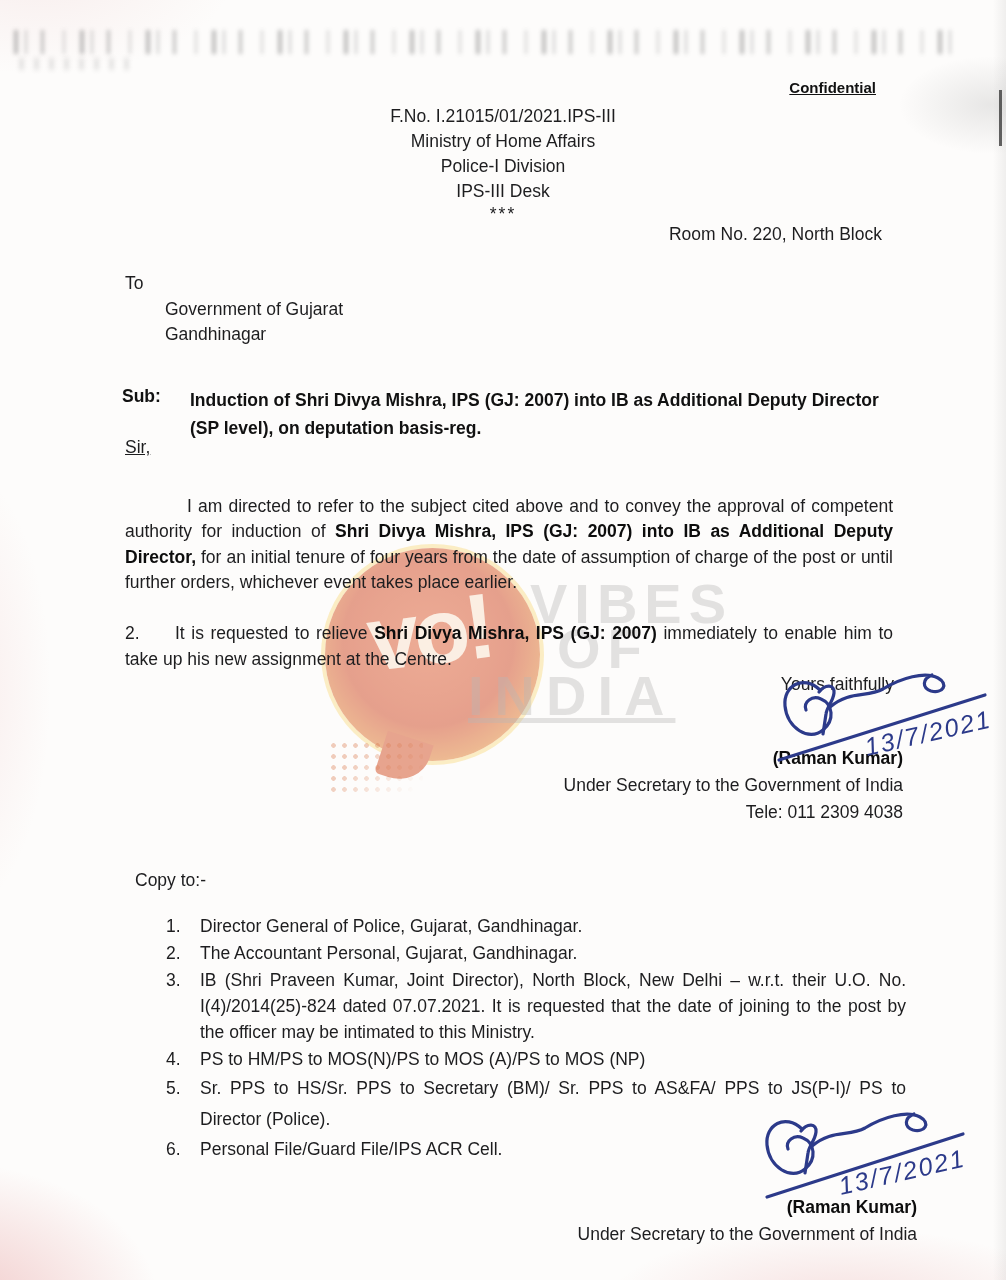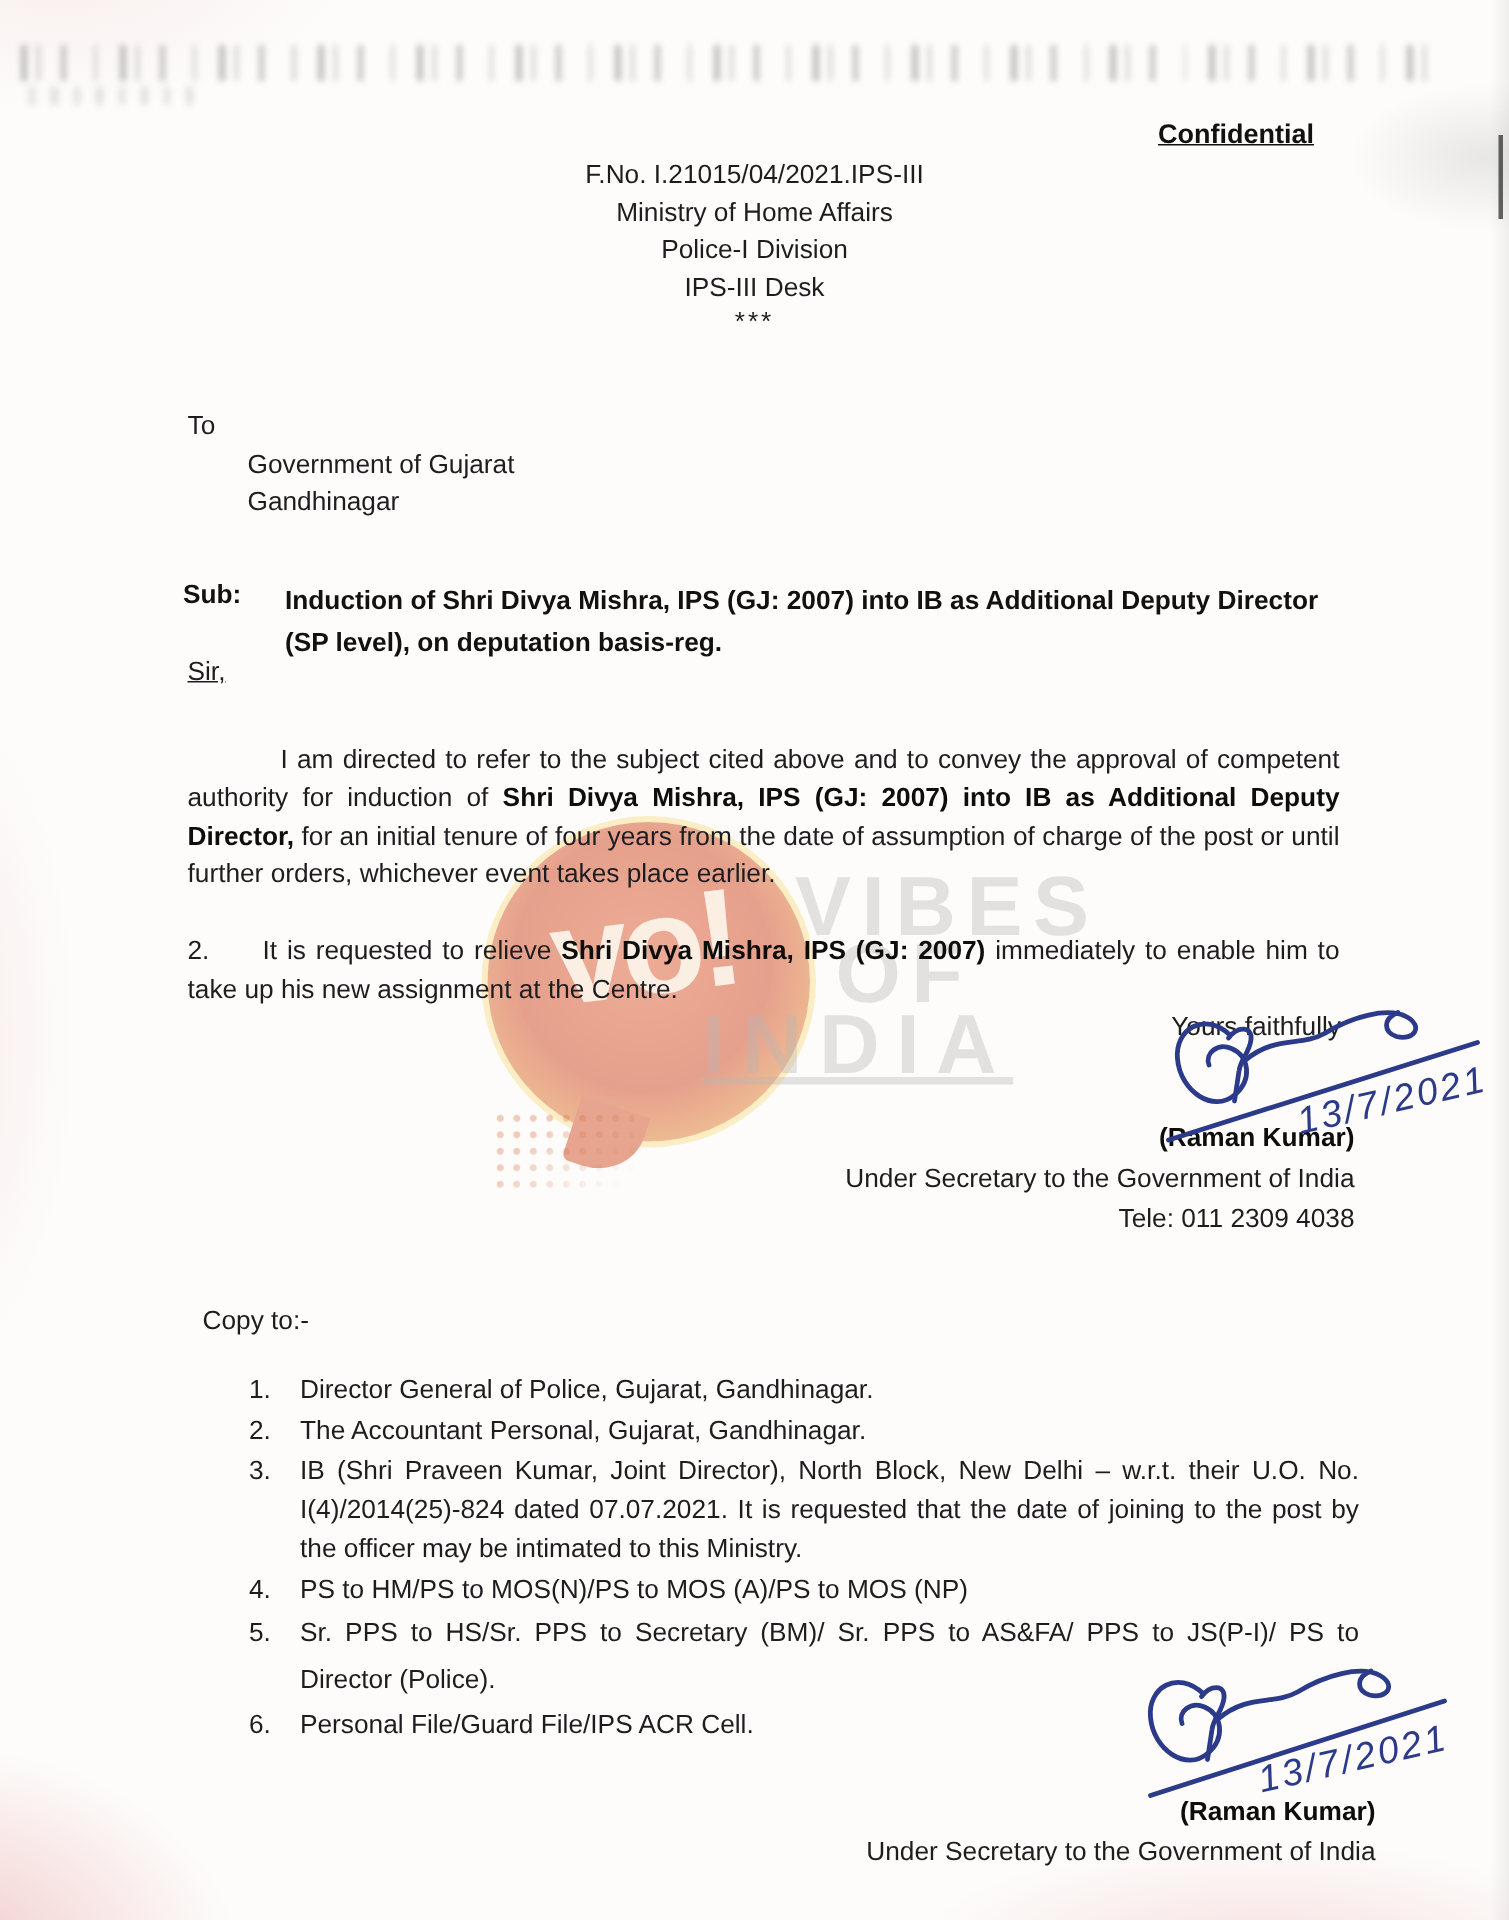--- a/index.html
+++ b/index.html
@@ -38,21 +38,21 @@
     background-size:11px 11px;
     -webkit-mask-image:linear-gradient(135deg,#000 30%,transparent 90%);
     mask-image:linear-gradient(135deg,#000 30%,transparent 90%);}
   .wm-line{position:absolute;font-weight:bold;color:#b9b7b6;opacity:.38;z-index:1;
     font-size:56px;letter-spacing:7px;}
   .wm-l1{left:530px;top:549px;margin-top:22px;}
   .wm-l2{left:557px;top:616px;}
   .wm-l3{left:468px;top:663px;letter-spacing:11px;text-decoration:underline;}
   
   .doc{z-index:2;}
-  .confidential{top:79px;right:130px;font-weight:bold;font-size:18px;text-decoration:underline;color:#111;}
+  .confidential{top:79px;right:130px;font-weight:bold;font-size:15px;text-decoration:underline;color:#111;}
   .hdr{top:104px;left:88px;width:830px;text-align:center;line-height:25px;}
   .hdr .stars{letter-spacing:2px;line-height:20px;}
   .rblock{top:221px;right:124px;text-align:right;line-height:26px;}
   .rblock sup{font-size:11px;}
   .toblock{top:271px;left:125px;line-height:25.5px;}
   .toblock .ind{padding-left:40px;}
   .subblock{top:386px;left:122px;width:775px;display:flex;font-weight:bold;color:#111;}
   .sublabel{width:68px;flex:none;}
   .subtext{flex:1;line-height:28px;}
   .sir{top:437px;left:125px;text-decoration:underline;}
@@ -92,28 +92,29 @@
     </div>
     <div class="abs wm-dots"></div>
     <div class="wm-line wm-l1">VIBES</div>
     <div class="wm-line wm-l2">OF</div>
     <div class="wm-line wm-l3">INDIA</div>
   </div>
 
   <div class="doc abs confidential">Confidential</div>
 
   <div class="doc abs hdr">
-    <div>F.No. I.21015/04/2021.IPS-III</div>
+    <div>F.No. I.21015/01/2021.IPS-III</div>
     <div>Ministry of Home Affairs</div>
     <div>Police-I Division</div>
     <div>IPS-III Desk</div>
     <div class="stars">***</div>
   </div>
 
   <div class="doc abs rblock">
+    <div>Room No. 220, North Block</div>
   </div>
 
   <div class="doc abs toblock">
     <div>To</div>
     <div class="ind">Government of Gujarat</div>
     <div class="ind">Gandhinagar</div>
   </div>
 
   <div class="doc abs subblock">
     <div class="sublabel">Sub:</div>

